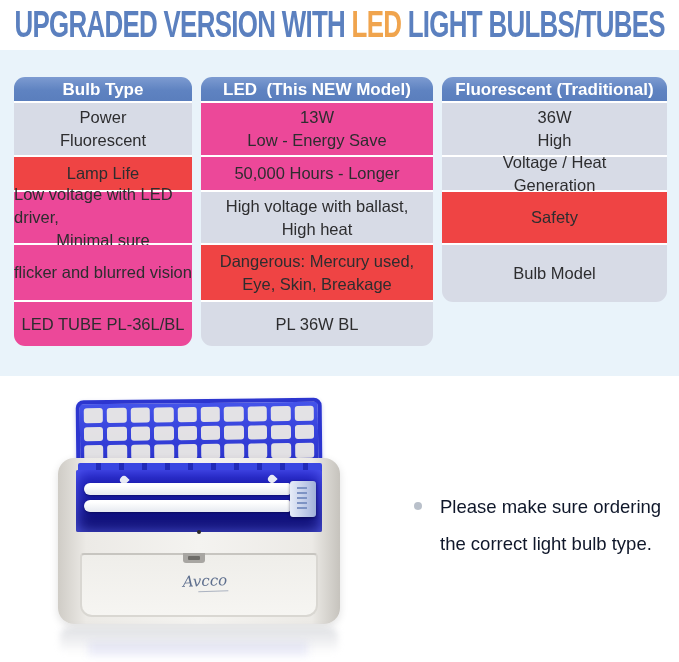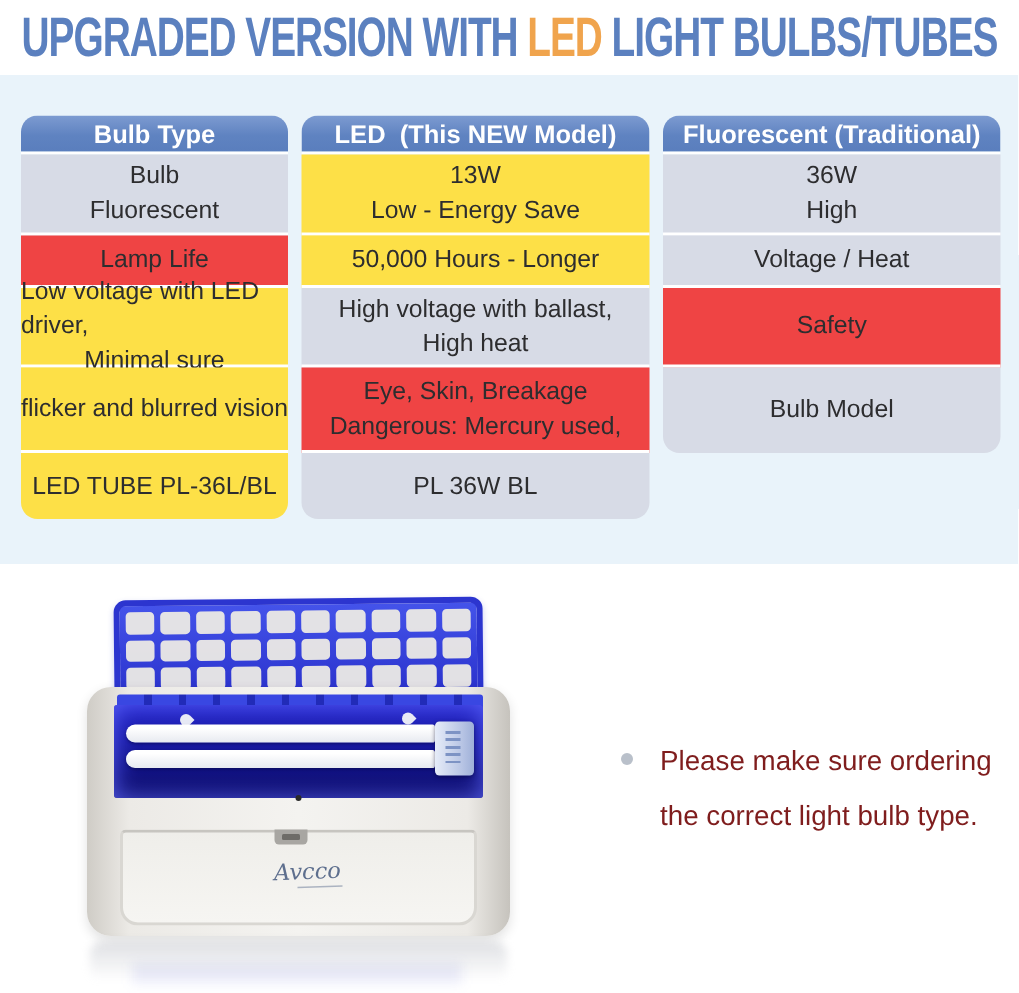--- a/index.html
+++ b/index.html
@@ -35,21 +35,21 @@
     display:flex;flex-direction:column;align-items:center;justify-content:center;
     text-align:left;color:#2d2d2f;font-size:16.5px;line-height:23px;
   }
   .hcell{
     background:linear-gradient(180deg,#7d9bd1 0%,#5f83c1 55%,#5a7ebd 100%);
     color:#ffffff;font-size:17px;font-weight:600;
     border-radius:11px 11px 0 0;white-space:pre;
   }
   .fdark{background:#d7dbe6;}
   .flight{background:#ef4444;}
-  .green{background:#fde047;}
+  .green{background:#ec4899;}
   .last{border-bottom:none;border-radius:0 0 11px 11px;}
   
   .device{position:absolute;left:58px;top:396px;width:282px;height:266px;}
   .grille{
     position:absolute;left:18px;top:3px;width:246px;height:68px;
     box-sizing:border-box;border:4px solid #2c35cf;border-radius:8px;
     background:linear-gradient(180deg,#4453ea,#2a32cc);
     display:grid;grid-template-columns:repeat(10,1fr);grid-template-rows:repeat(3,1fr);
     gap:4px;padding:4px;transform:rotate(-0.6deg);
     box-shadow:0 2px 4px rgba(40,50,200,0.25);
@@ -118,80 +118,81 @@
   .reflection-blue{
     position:absolute;left:30px;top:246px;width:220px;height:14px;
     background:rgba(90,100,220,0.10);filter:blur(4px);
   }
   
   .note{position:absolute;left:414px;top:488px;display:flex;}
   .note-bullet{
     width:8px;height:8px;border-radius:50%;background:#b9c0ca;
     margin:14px 18px 0 0;flex:none;
   }
-  .note-text{font-size:18.5px;line-height:37px;color:#7f1d1d;}
+  .note-text{font-size:18.5px;line-height:37px;color:#0f172a;}
 </style>
 </head>
 <body>
 
 <div class="stage">
 
   <div class="title">
     <div class="title-inner"><span>UPGRADED VERSION WITH </span><span class="hl">LED</span><span> LIGHT BULBS/TUBES</span></div>
   </div>
 
   <div class="band"></div>
 
   <div class="cmp-table">
 
     <div class="cell hcell">Bulb Type</div>
     <div class="cell hcell">LED  (This NEW Model)</div>
     <div class="cell hcell">Fluorescent (Traditional)</div>
 
     <div class="cell fdark">
-      <div>Bulb</div>
+      <div>Power</div>
       <div>Fluorescent</div>
     </div>
     <div class="cell green">
       <div>13W</div>
       <div>Low - Energy Save</div>
     </div>
     <div class="cell fdark">
       <div>36W</div>
       <div>High</div>
     </div>
 
     <div class="cell flight">
       <div>Lamp Life</div>
     </div>
     <div class="cell green">
       <div>50,000 Hours - Longer</div>
     </div>
 
     <div class="cell fdark">
       <div>Voltage / Heat</div>
+      <div>Generation</div>
     </div>
     <div class="cell green">
       <div>Low voltage with LED driver,</div>
       <div>Minimal sure</div>
     </div>
     <div class="cell fdark">
       <div>High voltage with ballast,</div>
       <div>High heat</div>
     </div>
 
     <div class="cell flight">
       <div>Safety</div>
     </div>
     <div class="cell green">
       <div>flicker and blurred vision</div>
     </div>
     <div class="cell flight">
+      <div>Dangerous: Mercury used,</div>
       <div>Eye, Skin, Breakage</div>
-      <div>Dangerous: Mercury used,</div>
     </div>
 
     <div class="cell fdark last">
       <div>Bulb Model</div>
     </div>
     <div class="cell green last">
       <div>LED TUBE PL-36L/BL</div>
     </div>
     <div class="cell fdark last">
       <div>PL 36W BL</div>

